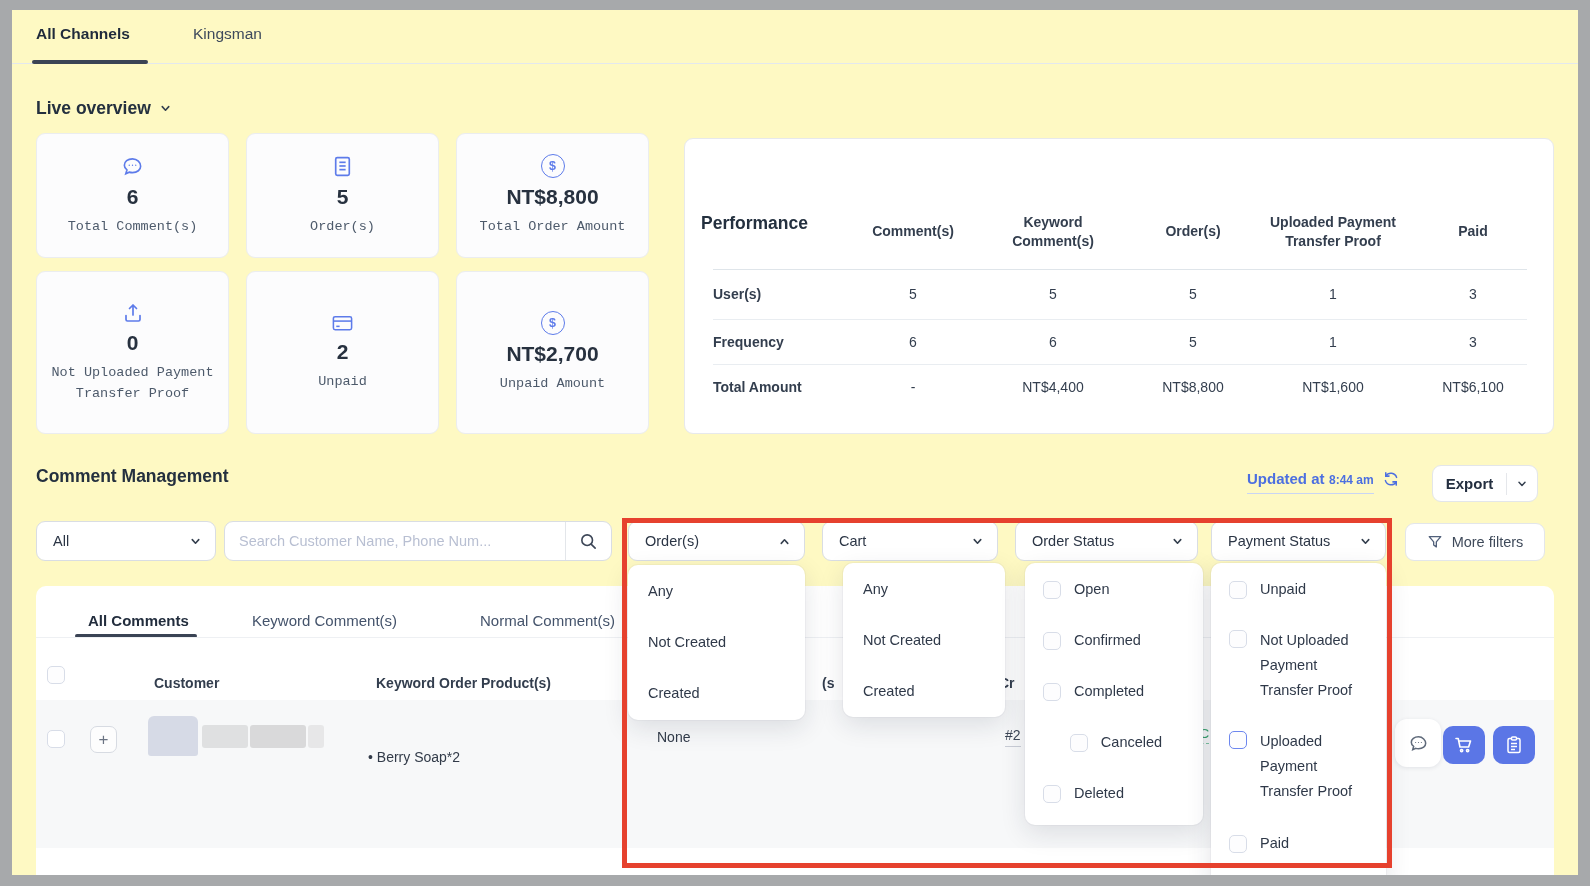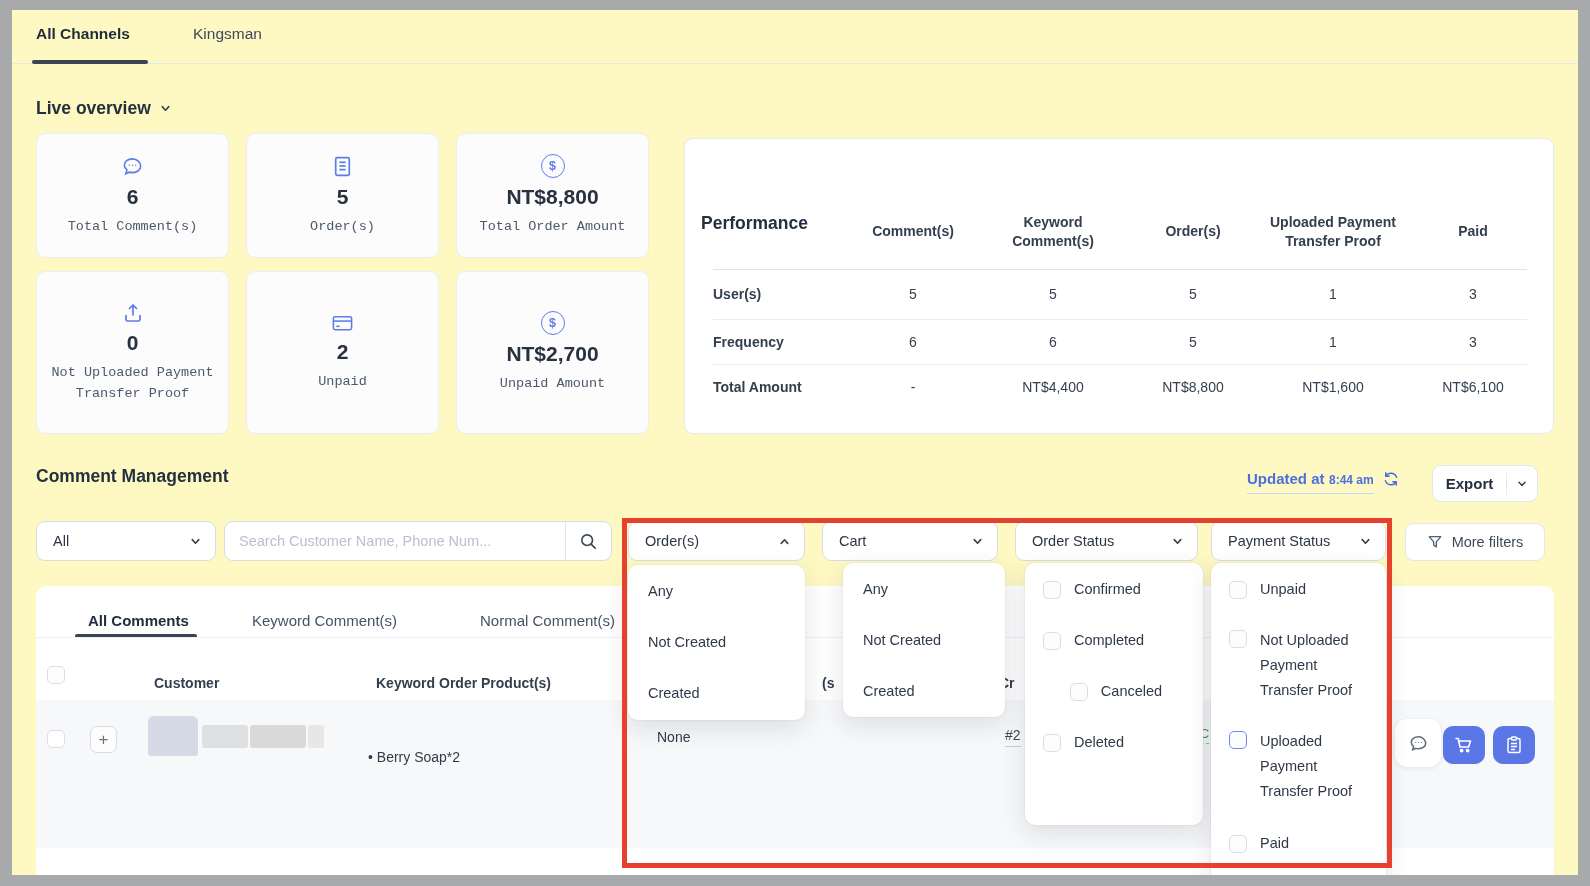--- a/index.html
+++ b/index.html
@@ -383,20 +383,24 @@
 
   <div class="menu" style="left:831px; top:553px; width:162px; height:154px;">
     <div class="mi">Any</div>
     <div class="mi">Not Created</div>
     <div class="mi">Created</div>
   </div>
 
   <div class="menu" style="left:1013px; top:553px; width:178px; height:262px;">
     <div class="ci" style="height:51px; padding-top:0; padding-bottom:0; align-items:center;">
       <span class="cb"></span>
+      <span>Open</span>
+    </div>
+    <div class="ci" style="height:51px; padding-top:0; padding-bottom:0; align-items:center;">
+      <span class="cb"></span>
       <span>Confirmed</span>
     </div>
     <div class="ci" style="height:51px; padding-top:0; padding-bottom:0; align-items:center;">
       <span class="cb"></span>
       <span>Completed</span>
     </div>
     <div class="ci" style="height:51px; padding-top:0; padding-bottom:0; align-items:center;justify-content:center;">
       <span class="cb"></span>
       <span>Canceled</span>
     </div>

